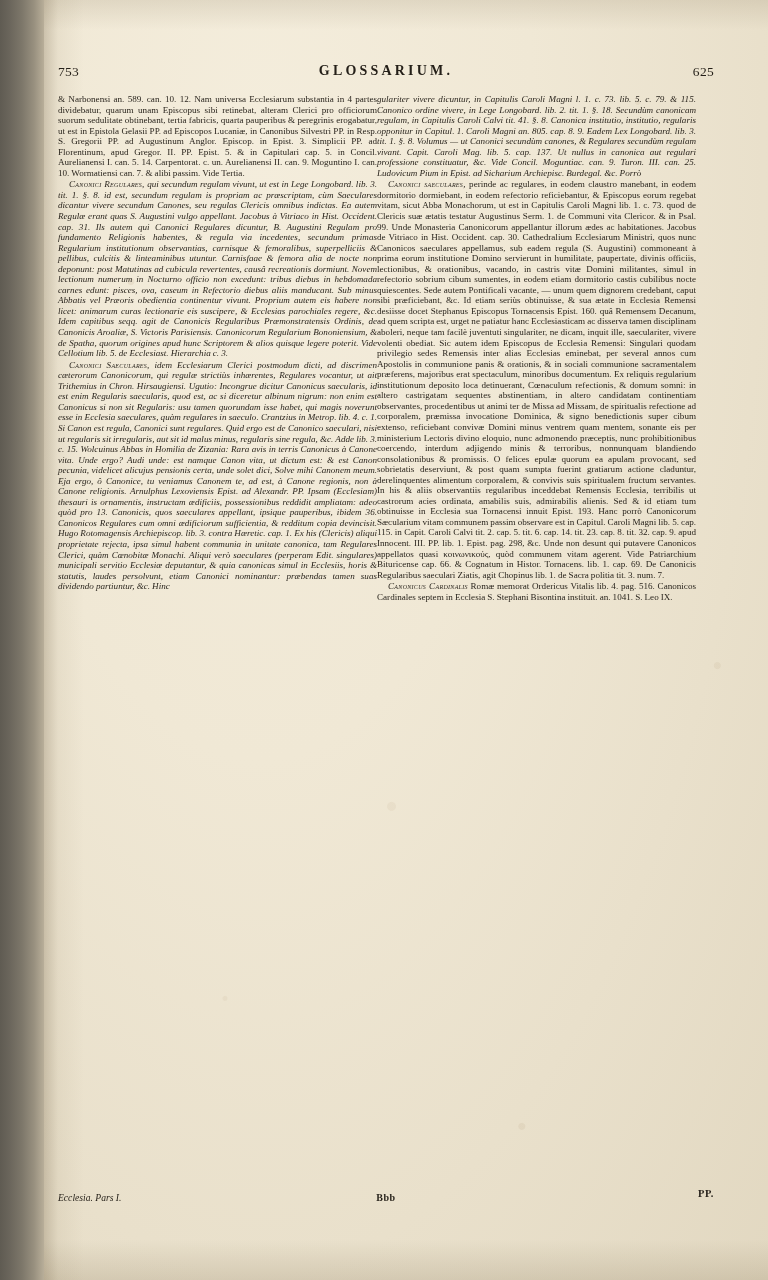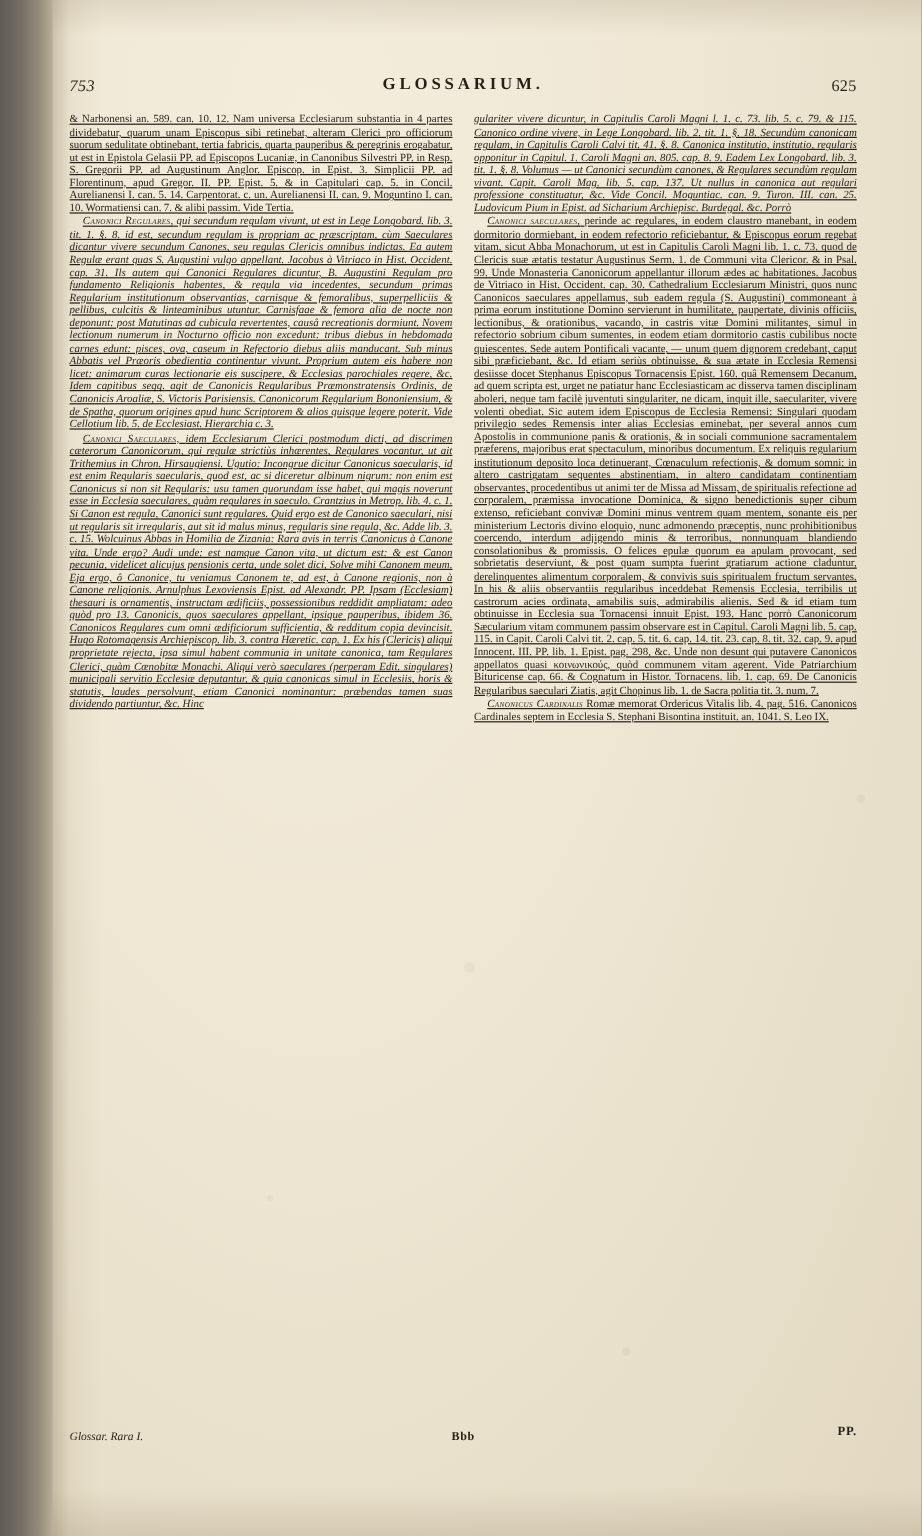--- a/index.html
+++ b/index.html
@@ -72,36 +72,34 @@
     position: relative;
     height: 26px;
     margin-bottom: 6px;
   }
   .folio {
     position: absolute;
     top: 2px;
     font-size: 13.5px;
     letter-spacing: 0.3px;
   }
-  .folio.left  { left: 0; font-style: italic; }
+  .folio.left  { left: 0; }
   .folio.right { right: 0; }
   .running-title {
     text-align: center;
     font-size: 14px;
     letter-spacing: 3.2px;
     font-weight: 700;
     padding-top: 1px;
   }
 
   
   .cols {
     display: flex;
-    gap: 18px;
     height: 1085px;
-    text-decoration: underline;
   }
   .col {
     width: 319px;
     position: relative;
   }
   .col p {
     margin: 0;
     font-size: 9.1px;
     line-height: 10.55px;
     text-align: justify;
@@ -158,19 +156,19 @@
 
       <div class="col">
         <p class="it">gulariter vivere dicuntur, in Capitulis Caroli Magni l. 1. c. 73. lib. 5. c. 79. &amp; 115. Canonico ordine vivere, in Lege Longobard. lib. 2. tit. 1. §. 18. Secundùm canonicam regulam, in Capitulis Caroli Calvi tit. 41. §. 8. Canonica institutio, institutio, regularis opponitur in Capitul. 1. Caroli Magni an. 805. cap. 8. 9. Eadem Lex Longobard. lib. 3. tit. 1. §. 8. Volumus — ut Canonici secundùm canones, &amp; Regulares secundùm regulam vivant. Capit. Caroli Mag. lib. 5. cap. 137. Ut nullus in canonica aut regulari professione constituatur, &amp;c. Vide Concil. Moguntiac. can. 9. Turon. III. can. 25. Ludovicum Pium in Epist. ad Sicharium Archiepisc. Burdegal. &amp;c. Porrò</p>
         <p class="entry ind"><span class="lemma">Canonici saeculares,</span> <span>perinde ac regulares, in eodem claustro manebant, in eodem dormitorio dormiebant, in eodem refectorio reficiebantur, &amp; Episcopus eorum regebat vitam, sicut Abba Monachorum, ut est in Capitulis Caroli Magni lib. 1. c. 73. quod de Clericis suæ ætatis testatur Augustinus Serm. 1. de Communi vita Clericor. &amp; in Psal. 99. Unde Monasteria Canonicorum appellantur illorum ædes ac habitationes. Jacobus de Vitriaco in Hist. Occident. cap. 30. Cathedralium Ecclesiarum Ministri, quos nunc Canonicos saeculares appellamus, sub eadem regula (S. Augustini) commoneant à prima eorum institutione Domino servierunt in humilitate, paupertate, divinis officiis, lectionibus, &amp; orationibus, vacando, in castris vitæ Domini militantes, simul in refectorio sobrium cibum sumentes, in eodem etiam dormitorio castis cubilibus nocte quiescentes. Sede autem Pontificali vacante, — unum quem dignorem credebant, caput sibi præficiebant, &amp;c. Id etiam seriùs obtinuisse, &amp; sua ætate in Ecclesia Remensi desiisse docet Stephanus Episcopus Tornacensis Epist. 160. quâ Remensem Decanum, ad quem scripta est, urget ne patiatur hanc Ecclesiasticam ac disserva tamen disciplinam aboleri, neque tam facilè juventuti singulariter, ne dicam, inquit ille, saeculariter, vivere volenti obediat. Sic autem idem Episcopus de Ecclesia Remensi: Singulari quodam privilegio sedes Remensis inter alias Ecclesias eminebat, per several annos cum Apostolis in communione panis &amp; orationis, &amp; in sociali communione sacramentalem præferens, majoribus erat spectaculum, minoribus documentum. Ex reliquis regularium institutionum deposito loca detinuerant, Cœnaculum refectionis, &amp; domum somni: in altero castrigatam sequentes abstinentiam, in altero candidatam continentiam observantes, procedentibus ut animi ter de Missa ad Missam, de spiritualis refectione ad corporalem, præmissa invocatione Dominica, &amp; signo benedictionis super cibum extenso, reficiebant convivæ Domini minus ventrem quam mentem, sonante eis per ministerium Lectoris divino eloquio, nunc admonendo præceptis, nunc prohibitionibus coercendo, interdum adjigendo minis &amp; terroribus, nonnunquam blandiendo consolationibus &amp; promissis. O felices epulæ quorum ea apulam provocant, sed sobrietatis deserviunt, &amp; post quam sumpta fuerint gratiarum actione claduntur, derelinquentes alimentum corporalem, &amp; convivis suis spiritualem fructum servantes. In his &amp; aliis observantiis regularibus inceddebat Remensis Ecclesia, terribilis ut castrorum acies ordinata, amabilis suis, admirabilis alienis. Sed &amp; id etiam tum obtinuisse in Ecclesia sua Tornacensi innuit Epist. 193. Hanc porrò Canonicorum Sæcularium vitam communem passim observare est in Capitul. Caroli Magni lib. 5. cap. 115. in Capit. Caroli Calvi tit. 2. cap. 5. tit. 6. cap. 14. tit. 23. cap. 8. tit. 32. cap. 9. apud Innocent. III. PP. lib. 1. Epist. pag. 298, &amp;c. Unde non desunt qui putavere Canonicos appellatos quasi κοινωνικούς, quòd communem vitam agerent. Vide Patriarchium Bituricense cap. 66. &amp; Cognatum in Histor. Tornacens. lib. 1. cap. 69. De Canonicis Regularibus saeculari Ziatis, agit Chopinus lib. 1. de Sacra politia tit. 3. num. 7.</span></p>
         <p class="entry ind"><span class="lemma">Canonicus Cardinalis</span> <span>Romæ memorat Ordericus Vitalis lib. 4. pag. 516. Canonicos Cardinales septem in Ecclesia S. Stephani Bisontina instituit. an. 1041. S. Leo IX.</span></p>
       </div>
 
     </div>
 
     <div class="foot">
-      <div class="sig-left">Glossar. Rara I.</div>
+      <div class="sig-left">Ecclesia. Pars I.</div>
       <div class="sig-mid">Bbb</div>
       <div class="sig-right">PP.</div>
     </div>
 
   </div>
 </div>
 
 </body></html>

